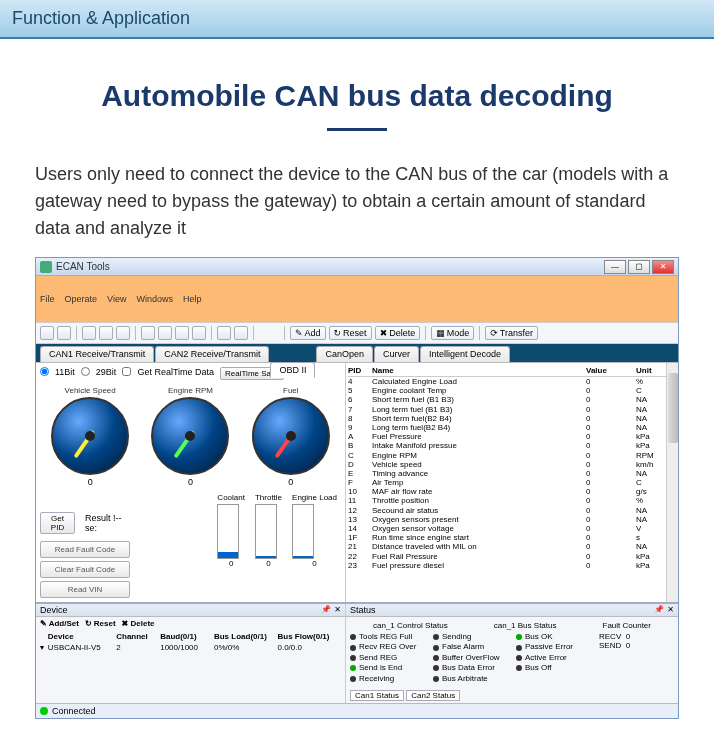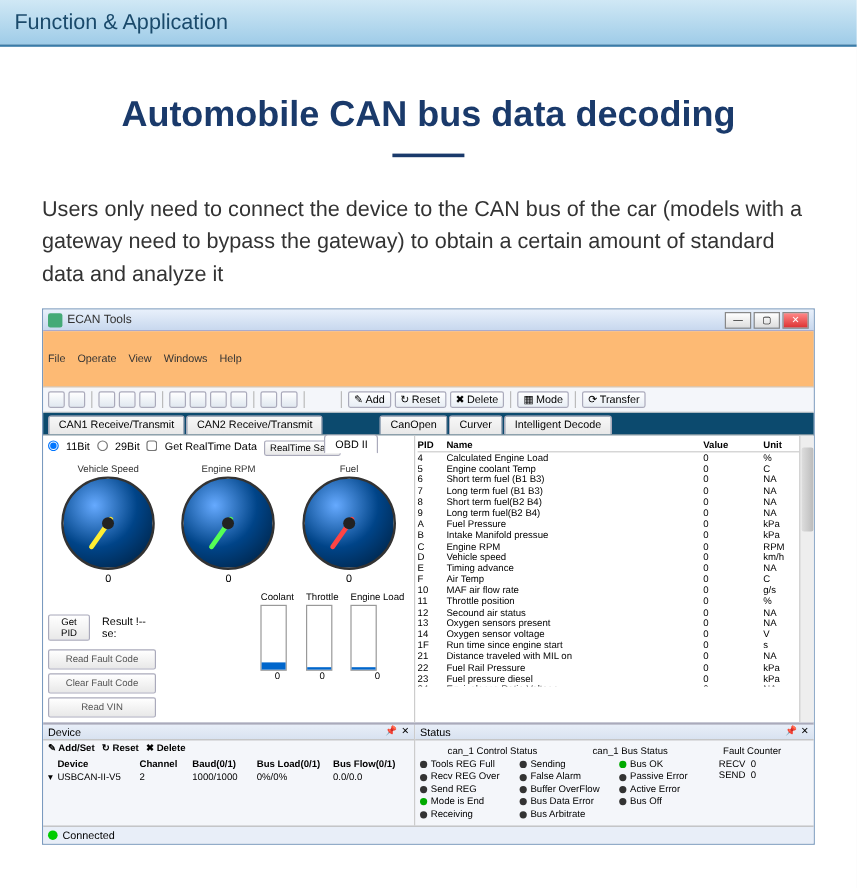--- a/index.html
+++ b/index.html
@@ -452,21 +452,21 @@
                   <div class="stat-item">
                     <div class="dot k"></div>
                     <span>Recv REG Over</span>
                   </div>
                   <div class="stat-item">
                     <div class="dot k"></div>
                     <span>Send REG</span>
                   </div>
                   <div class="stat-item">
                     <div class="dot g"></div>
-                    <span>Mode is End</span>
+                    <span>Send is End</span>
                   </div>
                   <div class="stat-item">
                     <div class="dot k"></div>
                     <span>Receiving</span>
                   </div>
                 </div>
               <div class="grid-col" id="ctrl-col2">
                   <div class="stat-item">
                     <div class="dot k"></div>
                     <span>Sending</span>
@@ -505,20 +505,24 @@
                     <div class="dot k"></div>
                     <span>Bus Off</span>
                   </div>
                 </div>
               <div class="grid-col fault-col" id="fault-col">
                   <div>RECV&nbsp;&nbsp;0</div>
                   <div>SEND&nbsp;&nbsp;0</div>
                 </div>
             </div>
           </div>
+          <div class="stat-tabs">
+            <button class="stat-tab-btn">Can1 Status</button>
+            <button class="stat-tab-btn">Can2 Status</button>
+          </div>
         </div>
       </div>
     </div>
 
     <div class="footer-bar">
       <div class="footer-dot"></div>
       <span>Connected</span>
     </div>
   </div>
 </div>

